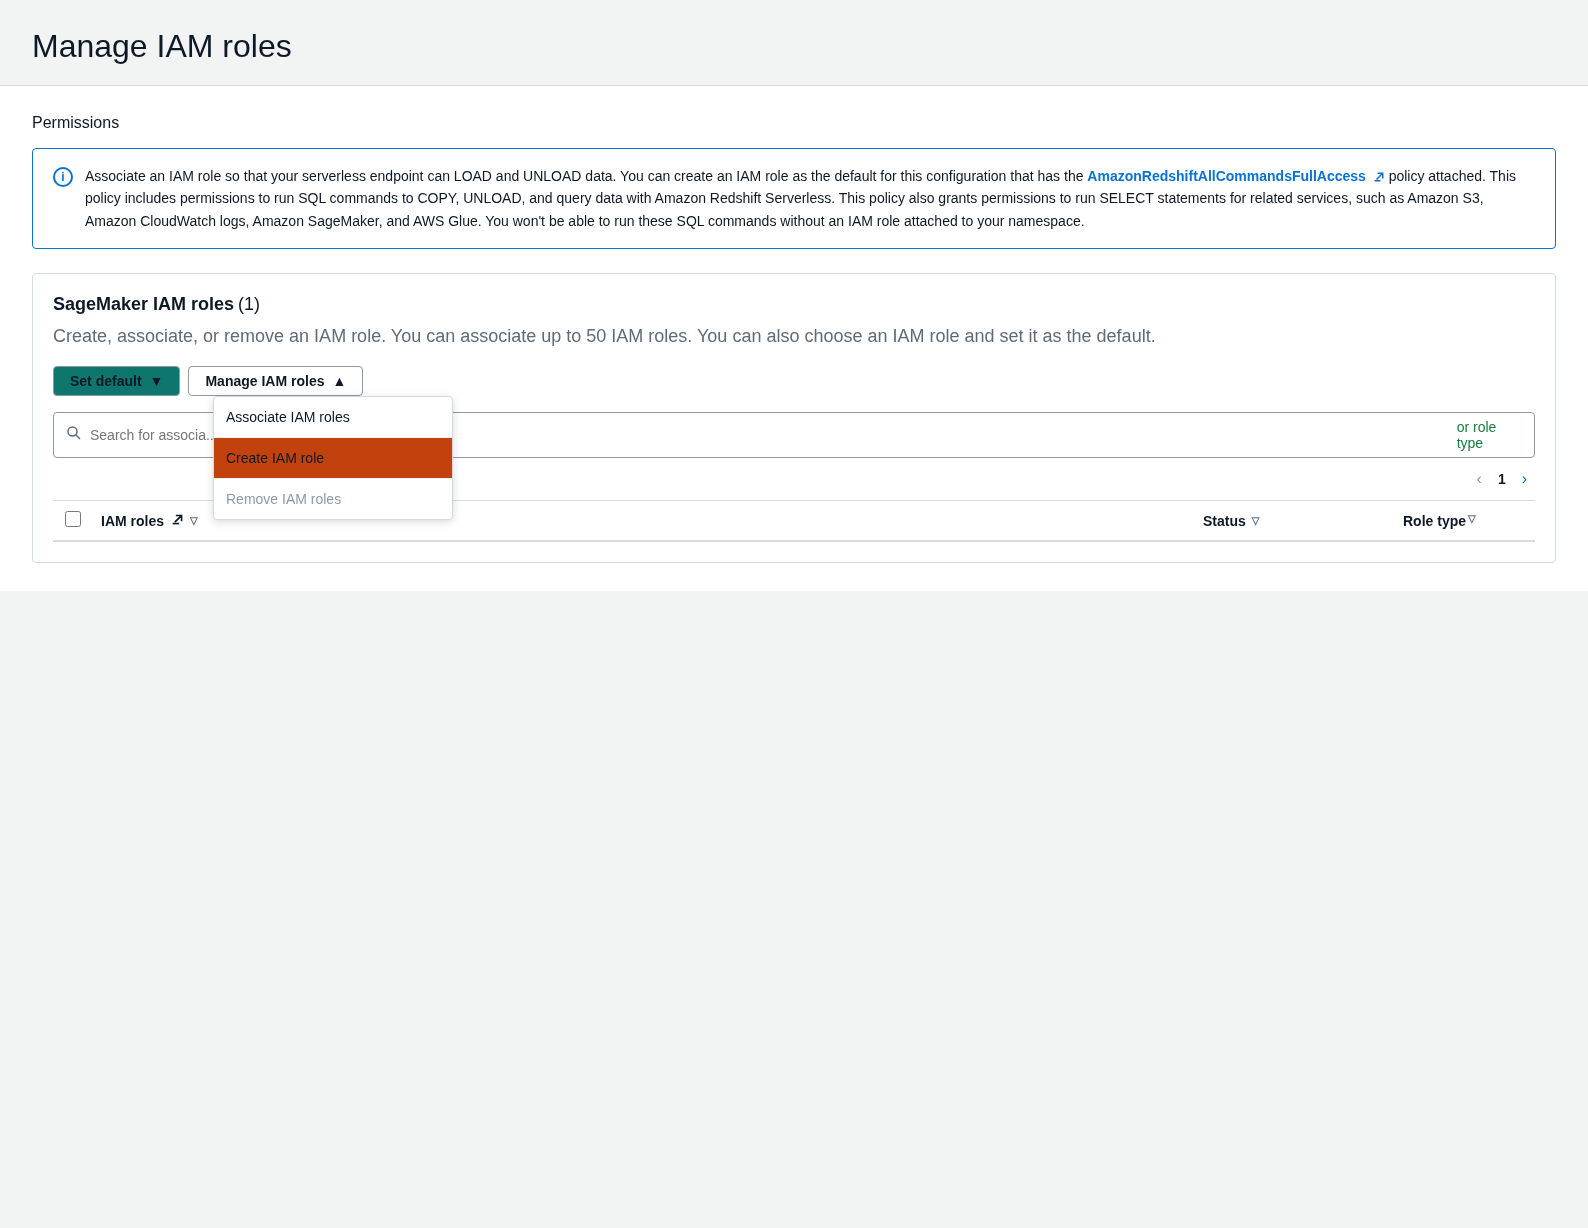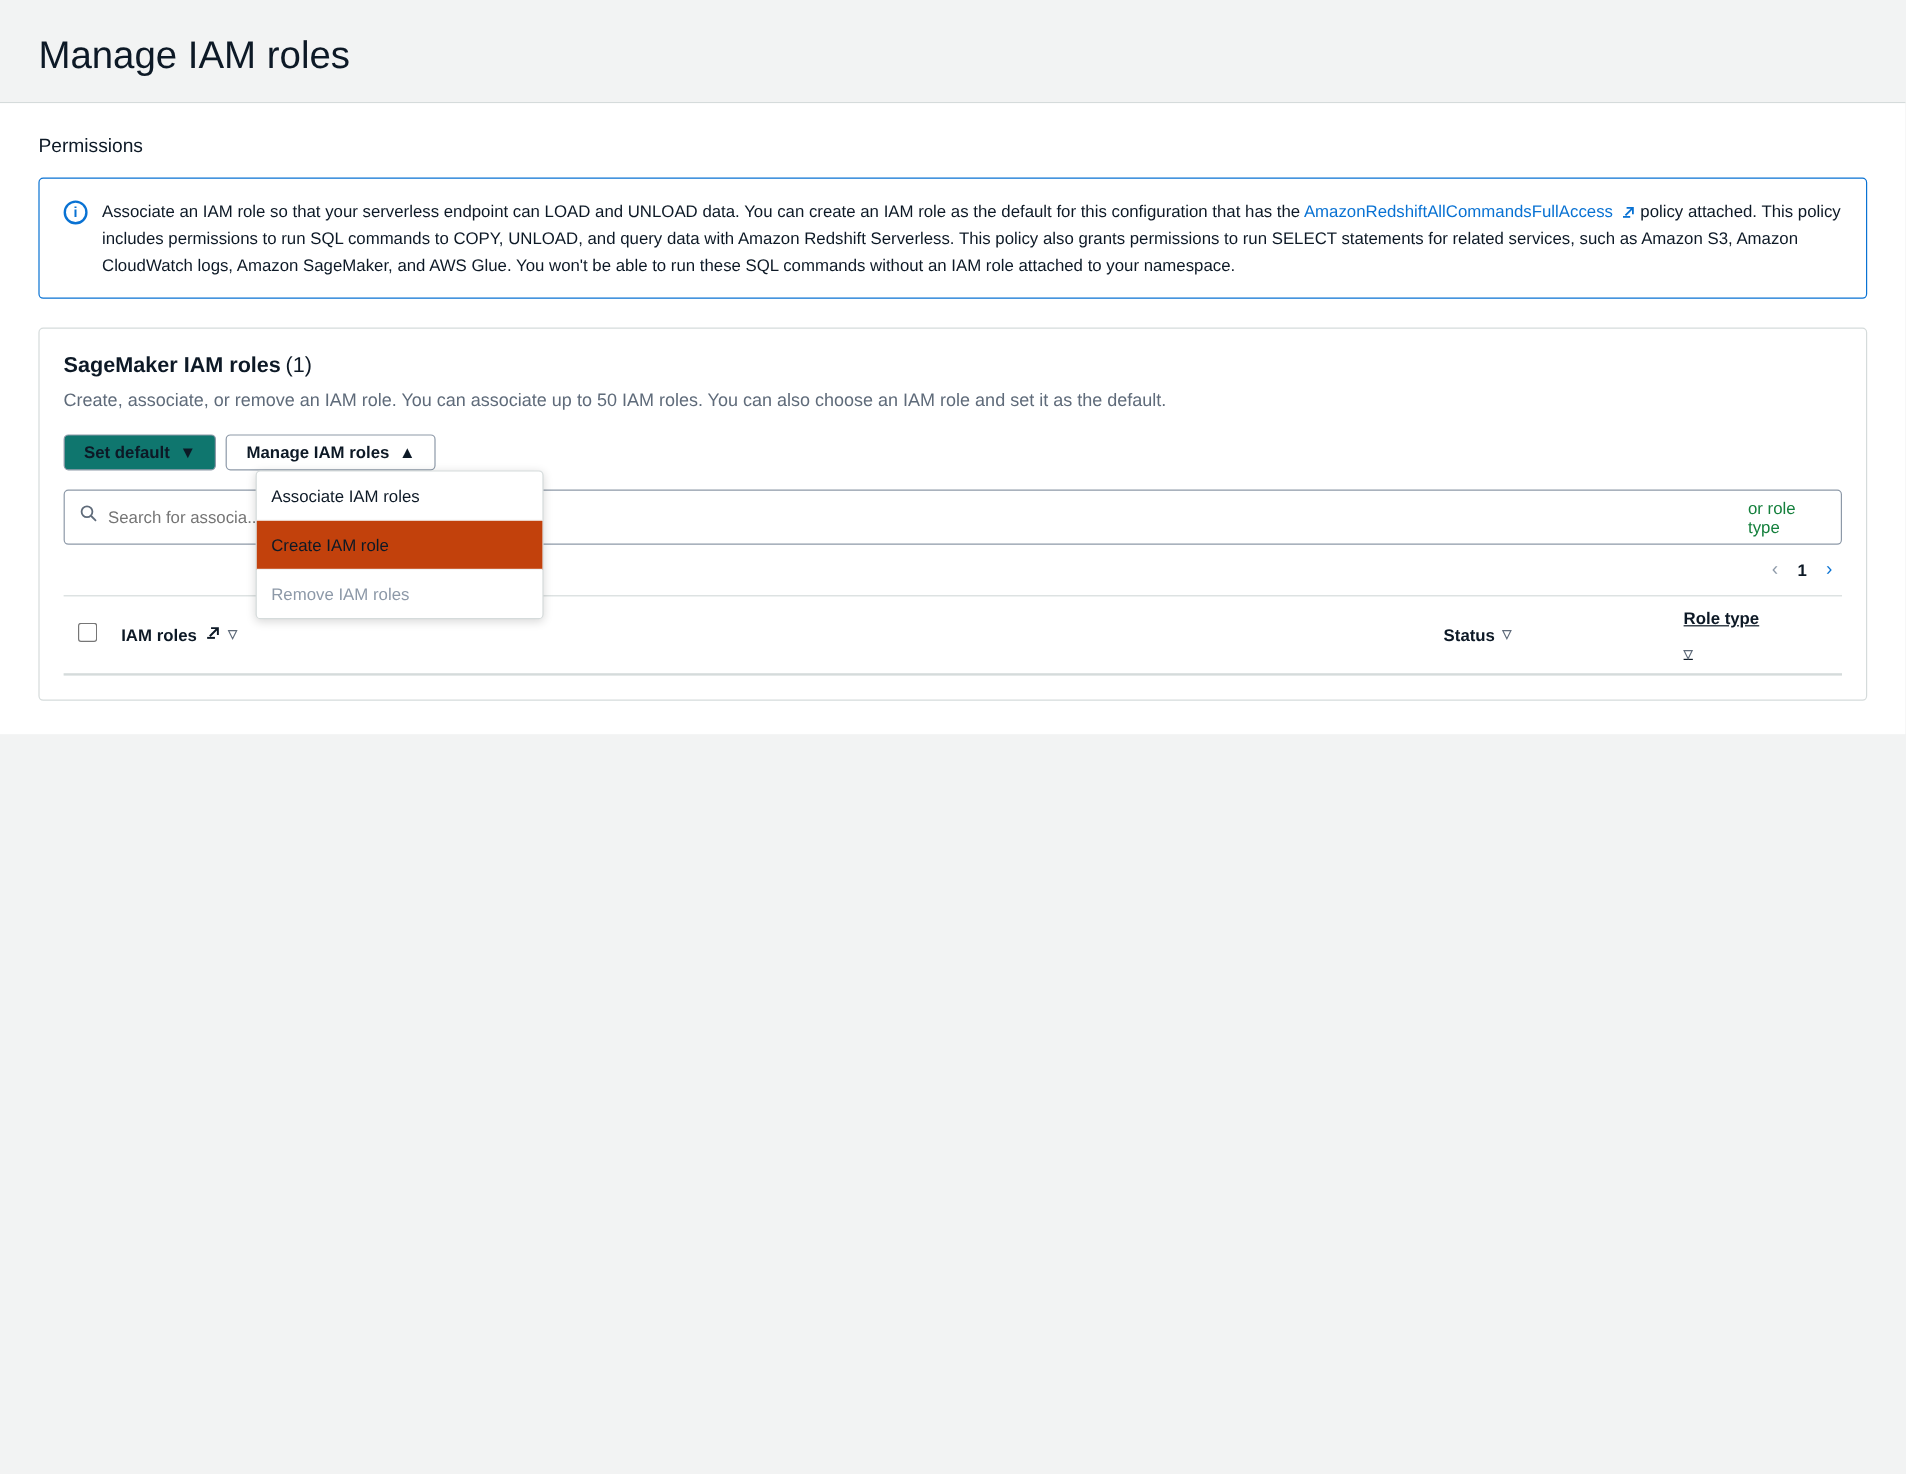--- a/index.html
+++ b/index.html
@@ -54,21 +54,21 @@
       margin-top: 2px;
     }
     .info-text {
       font-size: 14px;
       line-height: 1.6;
       color: #0d1926;
     }
     .info-link {
       color: #0972d3;
       text-decoration: none;
-      font-weight: 400;
+      font-weight: 700;
     }
     .external-icon {
       display: inline-block;
       width: 12px;
       height: 12px;
       margin-left: 3px;
       vertical-align: middle;
     }
     .associated-section {
       border: 1px solid #d5dbdb;
@@ -83,21 +83,21 @@
       font-size: 18px;
       font-weight: 700;
       color: #0d1926;
     }
     .associated-count {
       font-size: 18px;
       font-weight: 400;
       color: #0d1926;
     }
     .associated-desc {
-      font-size: 15px;
+      font-size: 18px;
       color: #5f6b7a;
       margin-bottom: 16px;
       line-height: 1.5;
     }
     .toolbar {
       display: flex;
       align-items: flex-start;
       gap: 8px;
       margin-bottom: 16px;
       position: relative;
@@ -214,24 +214,23 @@
       display: flex;
       align-items: center;
       gap: 6px;
     }
     .th-role-type {
       width: 120px;
       font-weight: 700;
       font-size: 14px;
       display: flex;
       align-items: center;
-      gap: 16px;
-      flex-direction: column;
+      gap: 2px;
+      flex-direction: row;
       align-items: flex-start;
-      text-decoration: underline;
     }
     .sort-icon {
       color: #5f6b7a;
       font-size: 10px;
     }
     .col-checkbox { width: 36px; flex-shrink: 0; }
     .checkbox-input {
       width: 16px;
       height: 16px;
       cursor: pointer;

